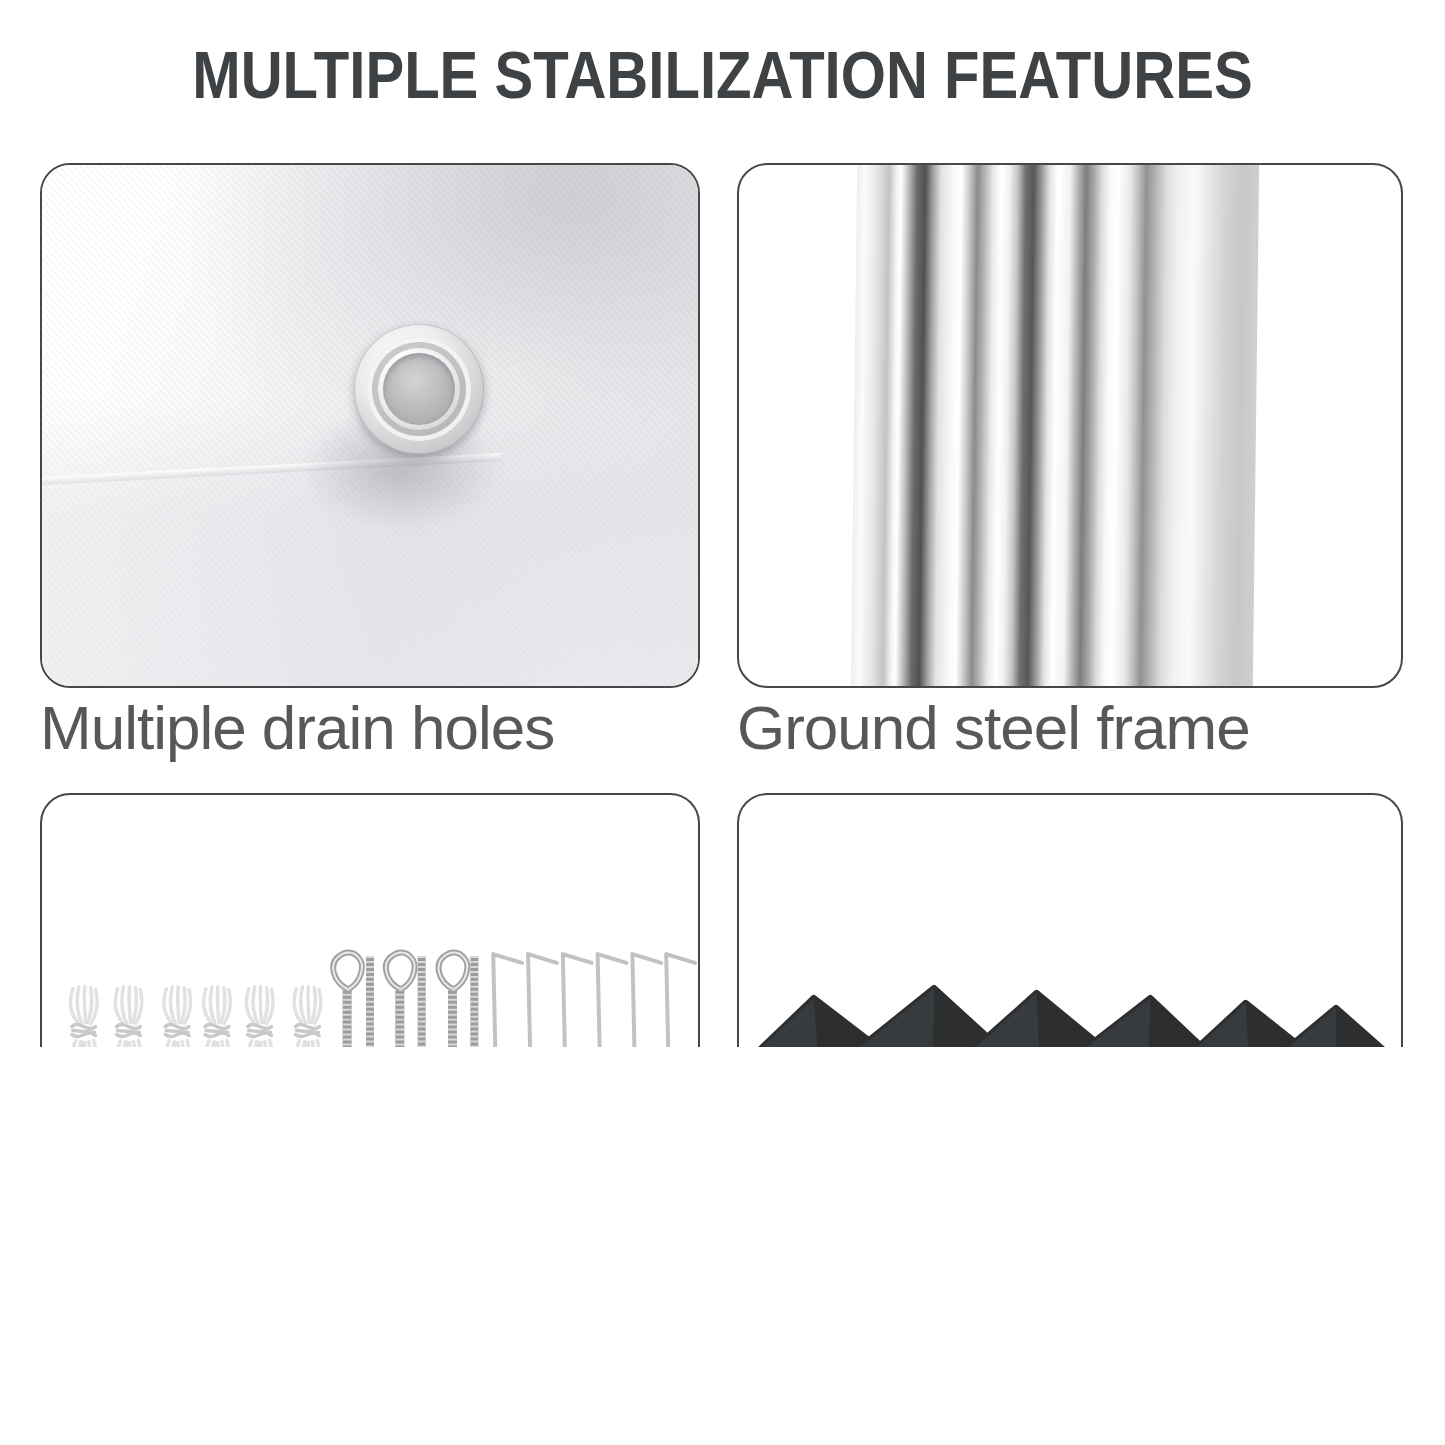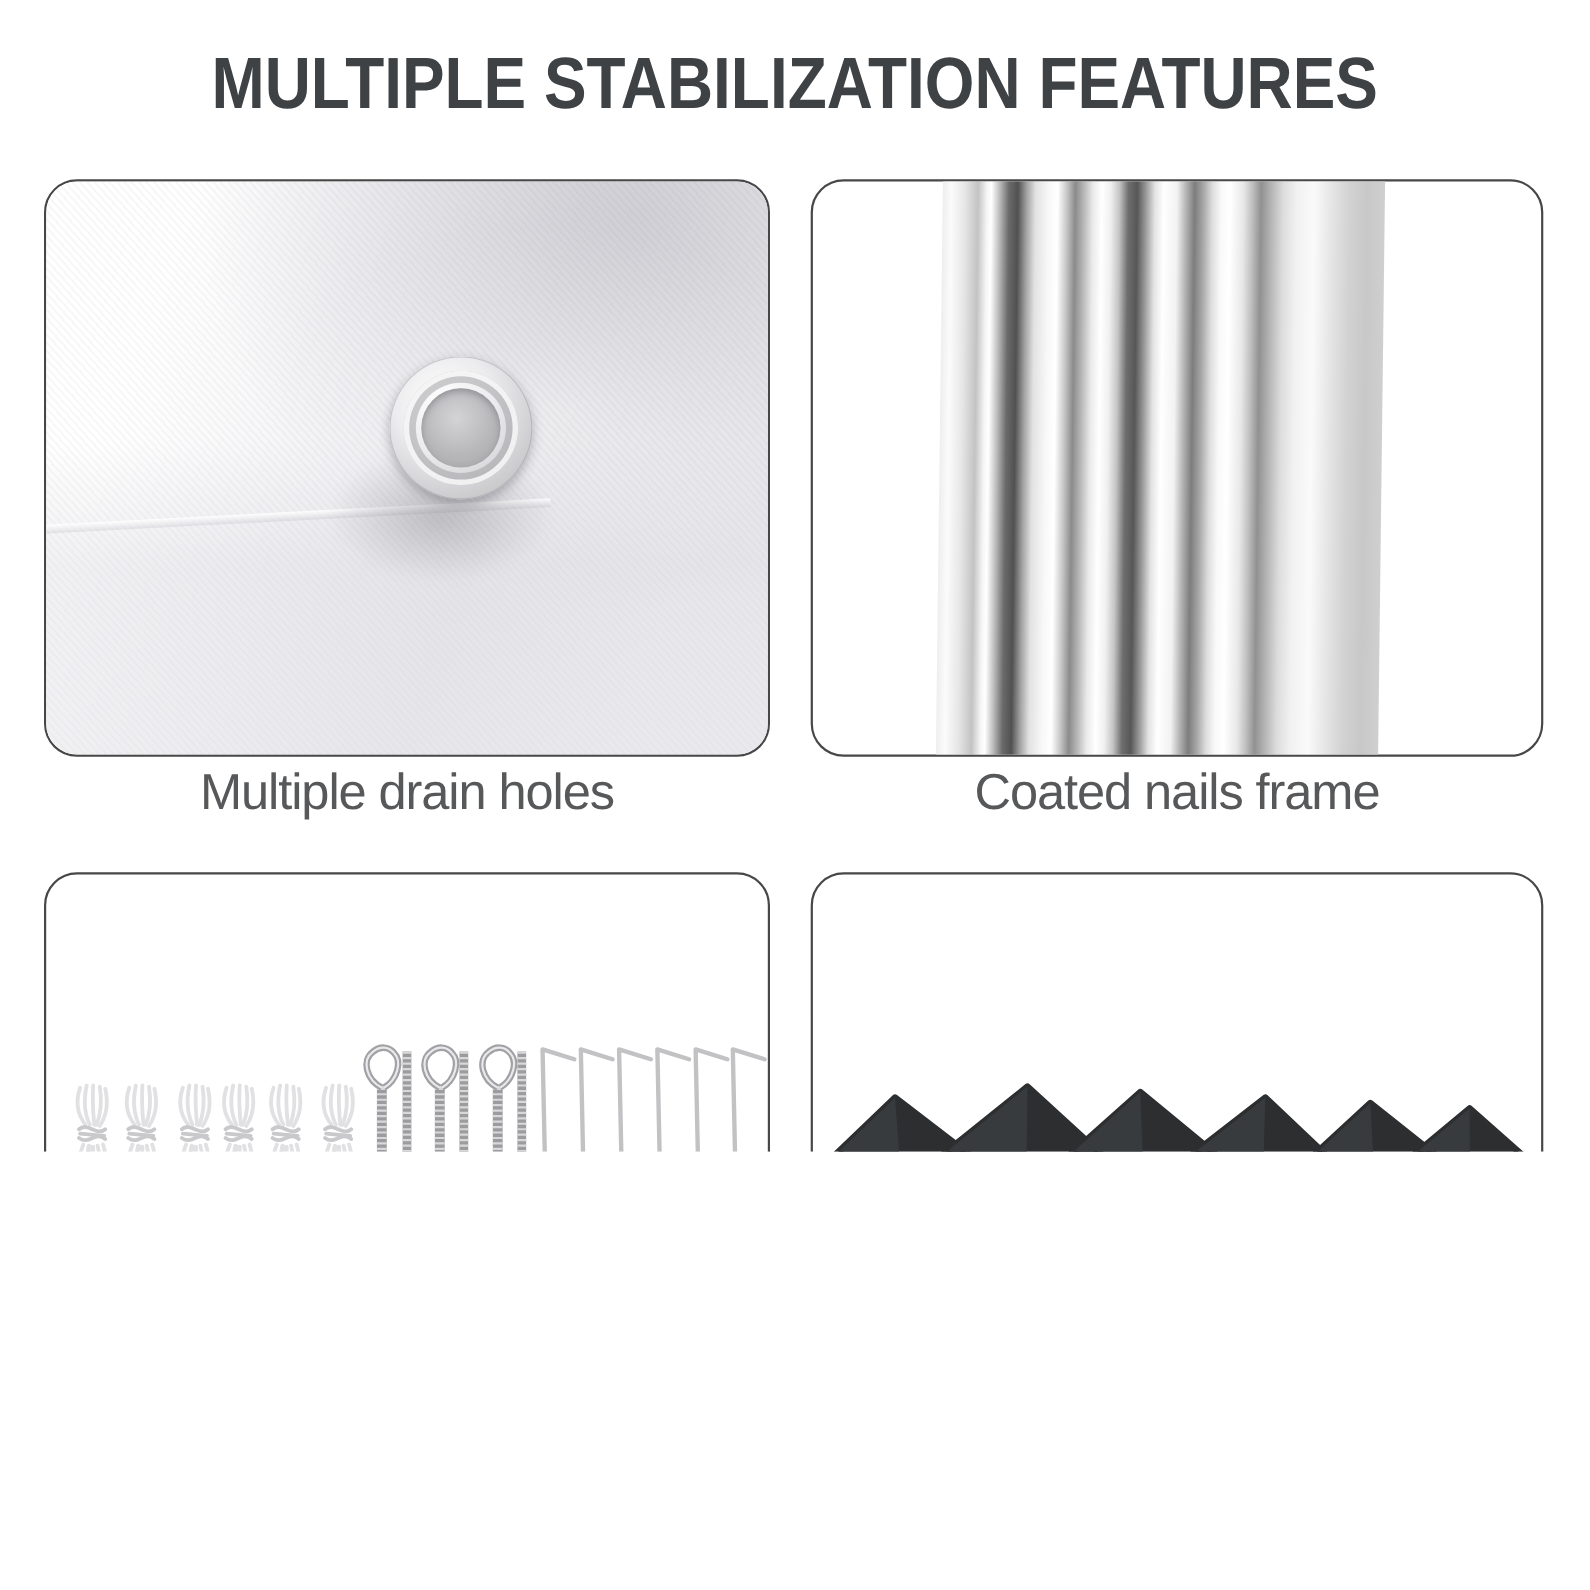--- a/index.html
+++ b/index.html
@@ -12,21 +12,21 @@
          transform:scaleX(0.88);transform-origin:50% 50%;white-space:nowrap;line-height:1.0;}
 
   
   .cell{position:absolute;}
   .cell-tl{left:40px;top:163px;width:660px;height:525px;}
   .cell-tr{left:737px;top:163px;width:666px;height:525px;}
   .cell-bl{left:40px;top:793px;width:660px;height:515px;}
   .cell-br{left:737px;top:793px;width:666px;height:515px;}
   .panel{position:absolute;inset:0;border:2px solid #474747;border-radius:30px;
          overflow:hidden;background:#ffffff;}
-  .cap{position:absolute;text-align:center;font-size:46px;color:#57585a;
+  .cap{position:absolute;text-align:left;font-size:62px;color:#57585a;
        letter-spacing:-1px;line-height:1.1;white-space:nowrap;}
   .cap-1{left:40px;width:660px;top:694px;}
   .cap-2{left:737px;width:666px;top:694px;}
   .cap-3{left:40px;width:660px;top:1318px;}
   .cap-4{left:737px;width:666px;top:1318px;}
 
   
   .fabric-base{position:absolute;inset:0;
     background:
       radial-gradient(ellipse at 82% 6%, rgba(184,184,192,.55), rgba(184,184,192,0) 52%),
@@ -85,21 +85,21 @@
       </div>
     </div>
   </div>
   <div class="cap cap-1">Multiple drain holes</div>
 
   <div class="cell cell-tr">
     <div class="panel" title="close-up of coated steel frame poles">
       <div class="poles"></div>
     </div>
   </div>
-  <div class="cap cap-2">Coated nails frame</div>
+  <div class="cap cap-2">Ground steel frame</div>
 
   <div class="cell cell-bl">
     <div class="panel" title="six white rope hanks, six eye stakes and six hook ground nails">
       <svg class="photo-svg" viewBox="0 0 660 515">
         <defs>
 
           <g id="hank" fill="none" stroke-linecap="round">
             <g stroke="#e1e1e3" stroke-width="3.5">
               <path d="M -11 2 C -15 14 -14 26 -6 36"></path>
               <path d="M -5 0 C -8 14 -7 26 -2 36"></path>

